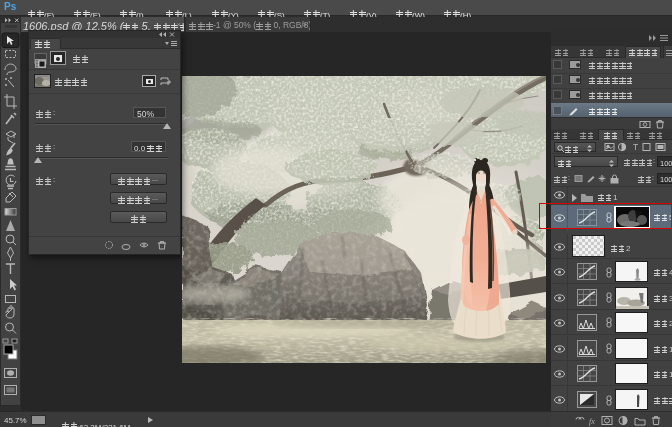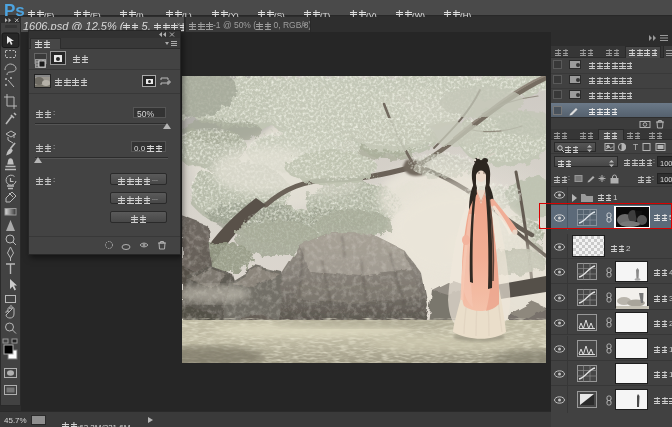--- a/index.html
+++ b/index.html
@@ -15,21 +15,21 @@
 .zs{display:inline-block;vertical-align:middle;
  background-image:repeating-linear-gradient(0deg,currentColor 0 1px,transparent 1px 2.4px),linear-gradient(90deg,transparent 0 2.6px,currentColor 2.6px 3.4px,transparent 3.4px);
  background-size:100% 100%,7.6px 100%;
  -webkit-mask:repeating-linear-gradient(90deg,#000 0 6.2px,transparent 6.2px 7.6px);
  mask:repeating-linear-gradient(90deg,#000 0 6.2px,transparent 6.2px 7.6px);
  height:7px;}
 </style></head>
 <body>
 
 <div class="ab" id="menubar" style="left:0;top:0;width:672px;height:16px;background:#4a4a4a;border-bottom:1px solid #282828;">
- <span class="ab" style="left:4px;top:1px;font-size:17px;font-weight:bold;color:#4da4e0;letter-spacing:0;">Ps</span>
+ <span class="ab" style="left:4px;top:1px;font-size:10px;font-weight:bold;color:#4da4e0;letter-spacing:0;">Ps</span>
  <span class="ab" style="left:28px;top:4px;"><span class="z" style="width:16px;color:#e0e0e0;"></span><span style="font-size:8px;color:#e0e0e0;">(F)</span></span>
  <span class="ab" style="left:74px;top:4px;"><span class="z" style="width:16px;color:#e0e0e0;"></span><span style="font-size:8px;color:#e0e0e0;">(E)</span></span>
  <span class="ab" style="left:120px;top:4px;"><span class="z" style="width:16px;color:#e0e0e0;"></span><span style="font-size:8px;color:#e0e0e0;">(I)</span></span>
  <span class="ab" style="left:166px;top:4px;"><span class="z" style="width:16px;color:#e0e0e0;"></span><span style="font-size:8px;color:#e0e0e0;">(L)</span></span>
  <span class="ab" style="left:212px;top:4px;"><span class="z" style="width:16px;color:#e0e0e0;"></span><span style="font-size:8px;color:#e0e0e0;">(Y)</span></span>
  <span class="ab" style="left:258px;top:4px;"><span class="z" style="width:16px;color:#e0e0e0;"></span><span style="font-size:8px;color:#e0e0e0;">(S)</span></span>
  <span class="ab" style="left:304px;top:4px;"><span class="z" style="width:16px;color:#e0e0e0;"></span><span style="font-size:8px;color:#e0e0e0;">(T)</span></span>
  <span class="ab" style="left:350px;top:4px;"><span class="z" style="width:16px;color:#e0e0e0;"></span><span style="font-size:8px;color:#e0e0e0;">(V)</span></span>
  <span class="ab" style="left:396px;top:4px;"><span class="z" style="width:16px;color:#e0e0e0;"></span><span style="font-size:8px;color:#e0e0e0;">(W)</span></span>
  <span class="ab" style="left:444px;top:4px;"><span class="z" style="width:16px;color:#e0e0e0;"></span><span style="font-size:8px;color:#e0e0e0;">(H)</span></span>
@@ -783,15 +783,27 @@
         </svg>
    <div class="ab" style="left:64px;top:2px;width:33px;height:21px;background:#f5f5f5;border:1px solid #1e1e1e;">
     <svg width="33" height="21">
             <path d="M21,6 l1,-2 l1.5,2 l-0.5,11 l-2,0 z" fill="#4a4a4a"></path>
           </svg>
    </div>
    <span class="zs ab" style="left:103px;top:10px;width:28px;color:#cecece;"></span>
   </div>
  </div>
 
+ <div class="ab" style="left:0;top:381px;width:121px;height:16px;background:#3c3c3c;border-top:1px solid #2e2e2e;">
+  <svg class="ab" style="left:24px;top:3px;" width="95" height="11" fill="none" stroke="#b0b0b0" stroke-width="1">
+   <path d="M1,5.5 a2.5,2 0 0 1 5,0 m-2,0 a2.5,2 0 0 1 5,0" transform="translate(0,-1)"></path>
+   <text x="14" y="8.5" font-size="8" font-style="italic" fill="#b0b0b0" stroke="none" font-family="Liberation Serif">fx</text>
+   <rect x="27" y="1.5" width="10" height="8"></rect>
+        <circle cx="32" cy="5.5" r="2.5"></circle>
+   <circle cx="48" cy="5.5" r="4"></circle>
+        <path d="M48,1.5 a4,4 0 0 1 0,8 z" fill="#b0b0b0"></path>
+   <path d="M60,3.5 h3 l1,1.5 h6 v5 h-10 z"></path>
+   <path d="M78,3 h6 l-0.5,6.5 h-5 z M77,3 h8 m-5.5,0 v-1.5 h3 v1.5"></path>
+  </svg>
+ </div>
 </div>
 
 <div class="ab" style="left:539px;top:203px;width:133px;height:26px;border:1.5px solid #d80000;z-index:30;"></div>
 
 </body></html>

